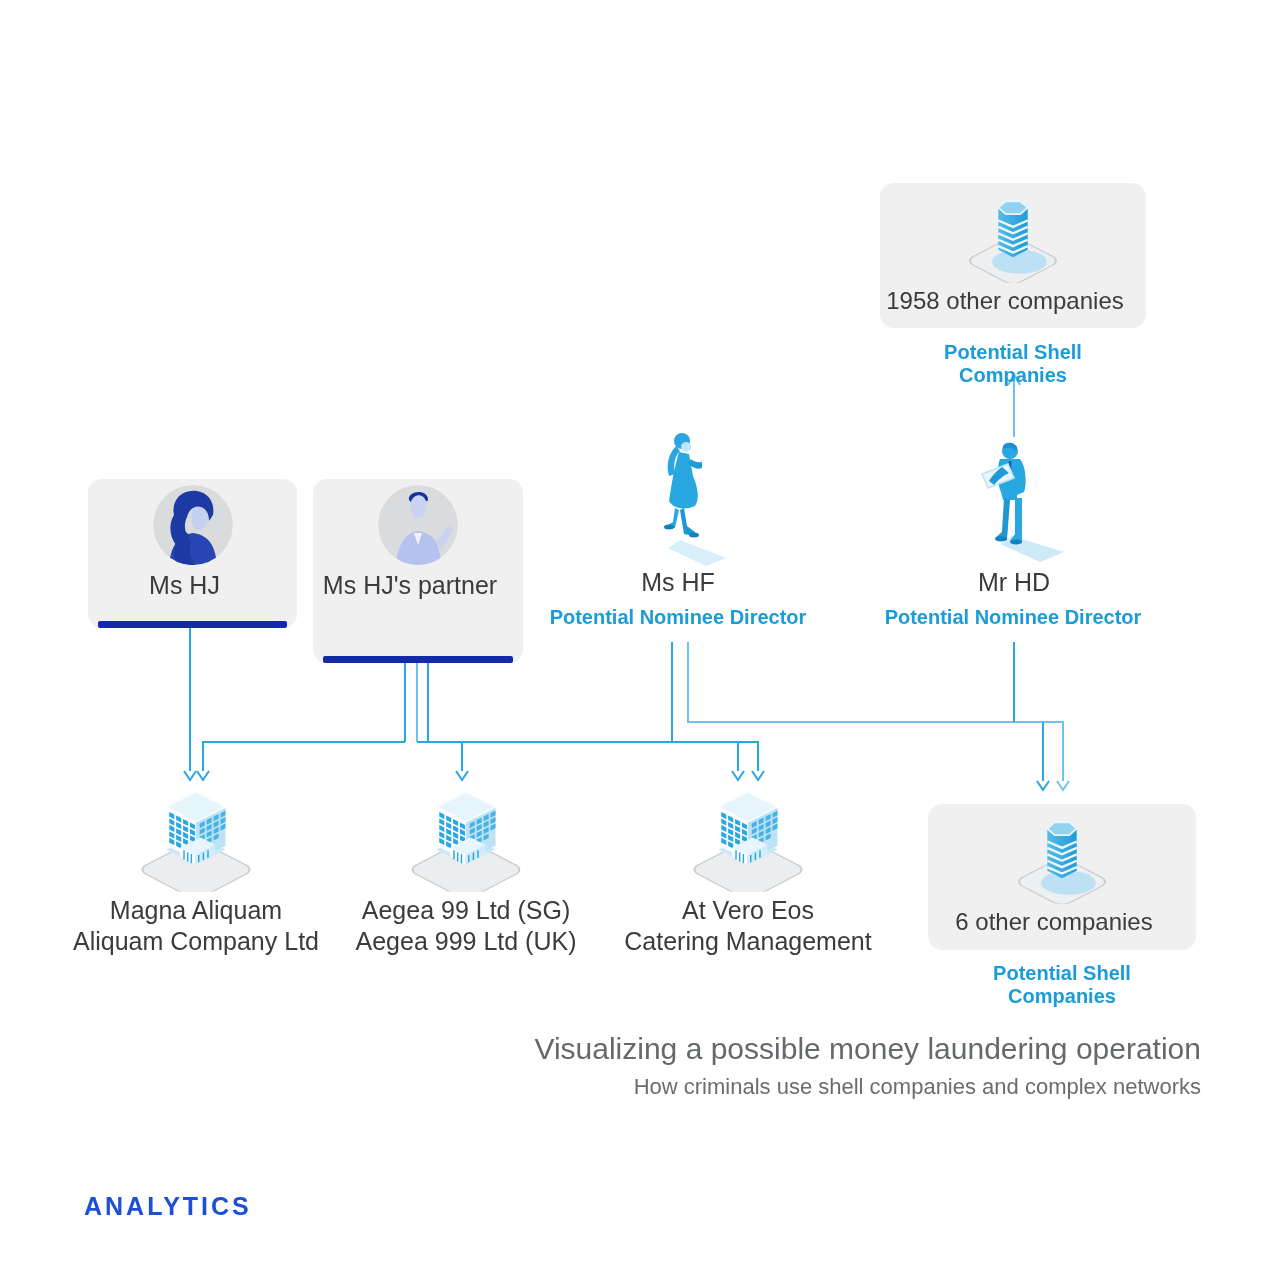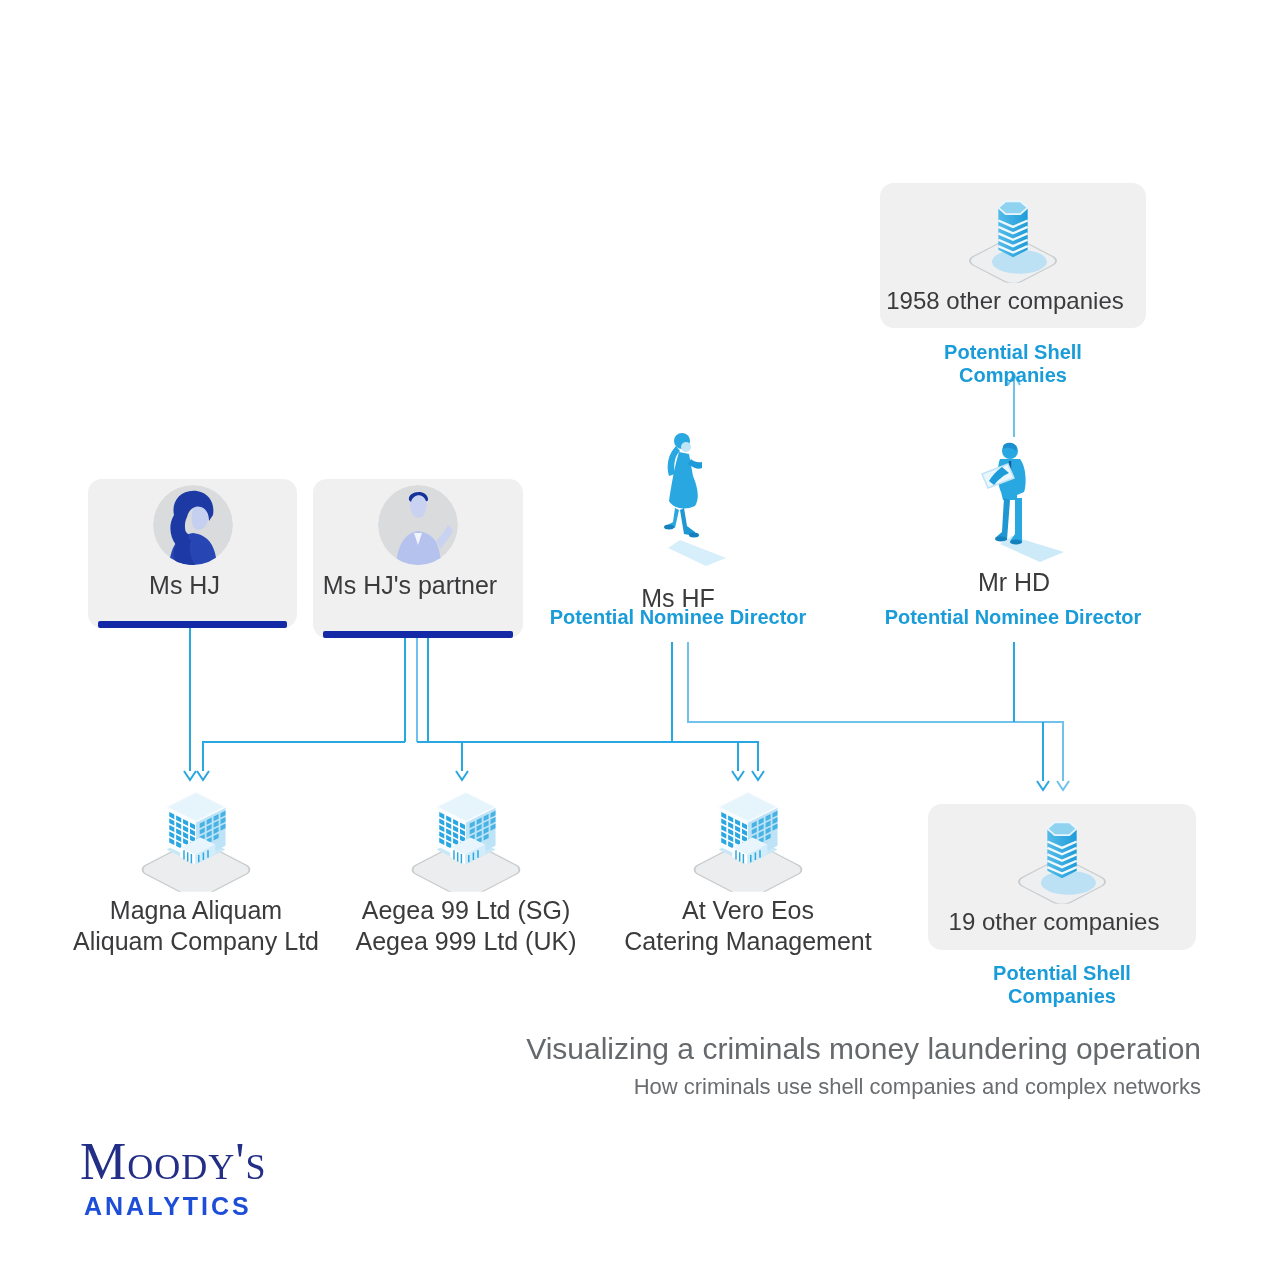--- a/index.html
+++ b/index.html
@@ -201,34 +201,34 @@
   <div class="card" style="left:88px;top:479px;width:209px;height:149px;">
     <div class="avatar">
       <svg width="80" height="80" viewBox="0 0 80 80">
           <use href="#sym-avatar-woman"></use>
         </svg>
     </div>
     <div class="card-label" style="top:92px;">Ms HJ</div>
     <div class="navy-bar"></div>
   </div>
 
-  <div class="card" style="left:313px;top:479px;width:210px;height:159px;">
+  <div class="card" style="left:313px;top:479px;width:210px;height:184px;">
     <div class="avatar">
       <svg width="80" height="80" viewBox="0 0 80 80">
           <use href="#sym-avatar-man"></use>
         </svg>
     </div>
     <div class="card-label" style="top:92px;">Ms HJ's partner</div>
     <div class="navy-bar"></div>
   </div>
 
   <svg class="fig" style="left:618px;top:428px;width:120px;height:140px;" viewBox="0 0 120 140">
       <use href="#sym-figure-woman"></use>
     </svg>
-  <div class="person-name" style="left:578px;width:200px;top:568px;margin-top:16px;">Ms HF</div>
+  <div class="person-name" style="left:578px;width:200px;top:568px;">Ms HF</div>
   <div class="tag" style="left:548px;width:260px;top:606px;">Potential Nominee Director</div>
 
   <svg class="fig" style="left:954px;top:440px;width:120px;height:130px;" viewBox="0 0 120 130">
       <use href="#sym-figure-man"></use>
     </svg>
   <div class="person-name" style="left:914px;width:200px;top:568px;">Mr HD</div>
   <div class="tag" style="left:883px;width:260px;top:606px;">Potential Nominee Director</div>
 
   <svg class="fig" style="left:136px;top:792px;width:120px;height:100px;" viewBox="0 0 130 108">
       <use href="#sym-office"></use>
@@ -251,23 +251,22 @@
     </svg>
   <div class="company-name" style="left:618px;width:260px;top:895px;">
     <span>At Vero Eos</span><br>
     <span>Catering Management</span>
   </div>
 
   <div class="card" style="left:928px;top:804px;width:268px;height:146px;">
     <svg class="abs" style="left:79px;top:8px;width:110px;height:92px;" viewBox="0 0 120 100">
         <use href="#sym-tower"></use>
       </svg>
-    <div class="card-label" style="top:104px;font-size:24px;">19 other companies</div>
+    <div class="card-label" style="top:104px;font-size:24px;">6 other companies</div>
   </div>
   <div class="tag" style="left:942px;width:240px;top:962px;">Potential Shell Companies</div>
 
-  <div class="title">Visualizing a criminals money laundering operation</div>
+  <div class="title">Visualizing a possible money laundering operation</div>
   <div class="subtitle">How criminals use shell companies and complex networks</div>
 
-  <div class="brand-name">Moody's</div>
   <div class="brand-division">ANALYTICS</div>
 
 </div>
 
 </body></html>

